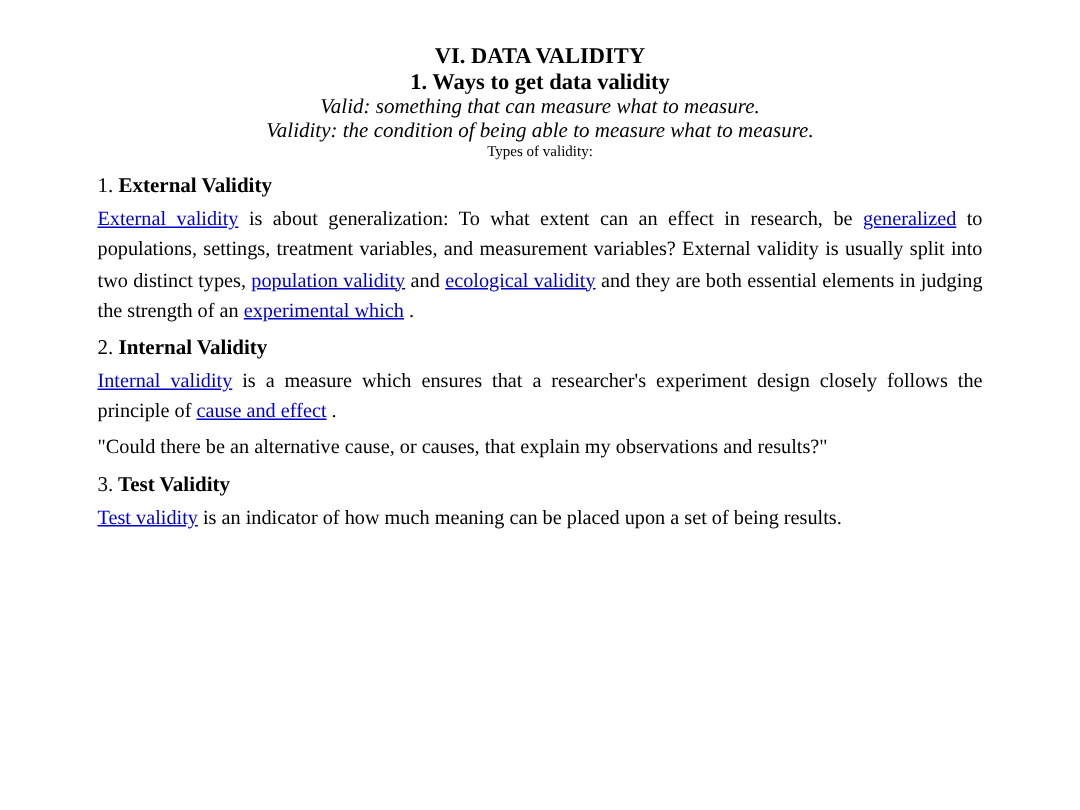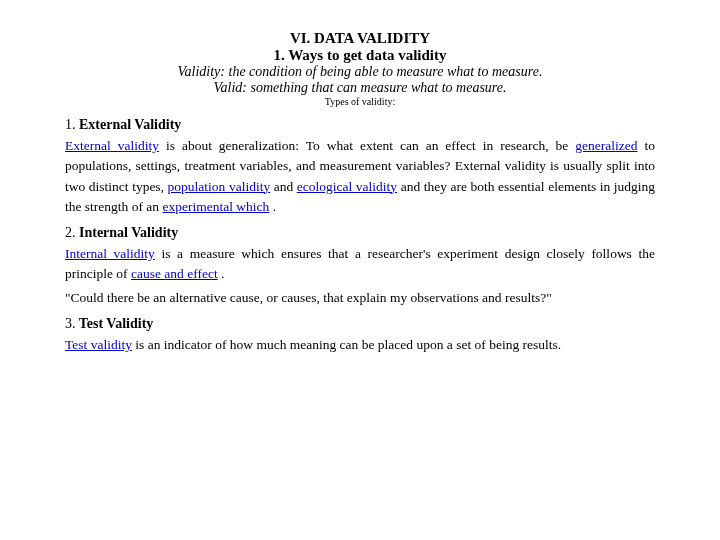--- a/index.html
+++ b/index.html
@@ -86,24 +86,24 @@
   </style>
 </head>
 <body>
 
 <div class="page">
 
   <div class="header">
     <span class="title-main">VI. DATA VALIDITY</span>
     <span class="title-sub">1. Ways to get data  validity</span>
     <span class="italic-line">
-      <em>Validity</em><span>: the condition of being able to measure what to measure.</span>
+      <em>Valid</em><span>: something that can measure what to measure.</span>
     </span>
     <span class="italic-line">
-      <em>Valid</em><span>: something that can measure what to measure.</span>
+      <em>Validity</em><span>: the condition of being able to measure what to measure.</span>
     </span>
     <span class="types-title">Types of validity:</span>
   </div>
 
   <div class="section">
     <div class="section-title">
       <span>1.</span><span class="bold"> External Validity</span>
     </div>
     <p class="body-text">
       <span class="link">External validity</span>

